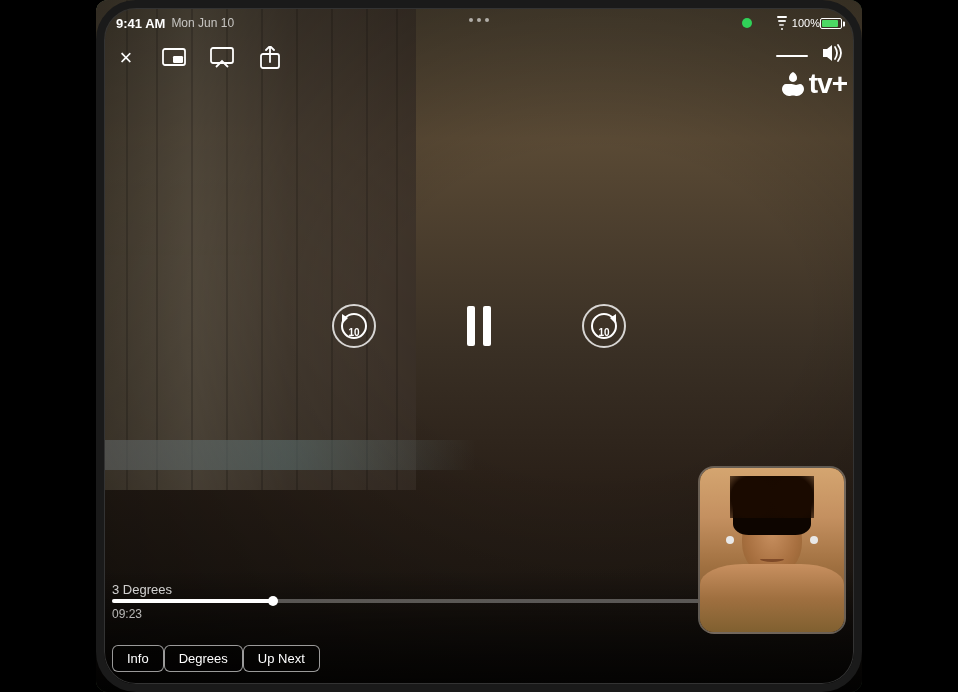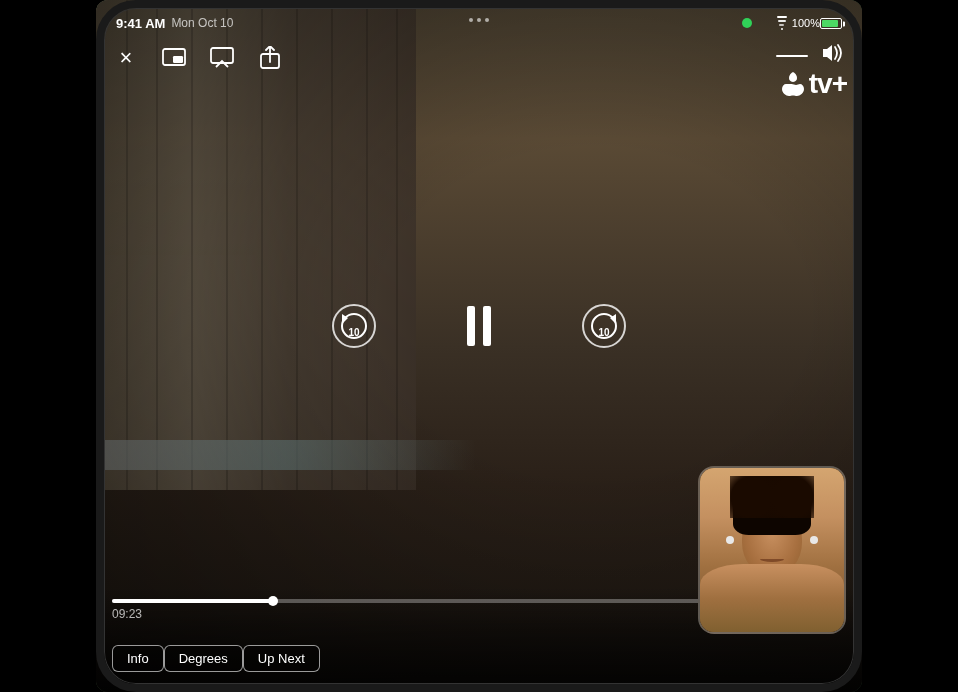--- a/index.html
+++ b/index.html
@@ -444,21 +444,21 @@
 
   <div class="three-dots">
     <div class="dot"></div>
     <div class="dot"></div>
     <div class="dot"></div>
   </div>
 
   <div class="status-bar">
     <div style="display:flex;align-items:center;gap:6px">
       <span class="status-time">9:41 AM</span>
-      <span style="color:rgba(255,255,255,0.7);font-size:12px">Mon Oct 10</span>
+      <span style="color:rgba(255,255,255,0.7);font-size:12px">Mon Jun 10</span>
     </div>
     <div class="status-icons">
       <div class="camera-indicator"></div>
 
       <div class="wifi-icon">
         <div class="wifi-bar" style="width:10px;height:2px;opacity:1"></div>
         <div class="wifi-bar" style="width:8px;height:2px;opacity:0.9;margin-top:1px"></div>
         <div class="wifi-bar" style="width:5px;height:2px;opacity:0.7;margin-top:1px"></div>
         <div class="wifi-bar" style="width:2px;height:2px;border-radius:50%;margin-top:1px"></div>
       </div>
@@ -541,20 +541,21 @@
           <path d="M16 4 A12 12 0 0 1 28 16" stroke="white" stroke-width="2" fill="none"></path>
           <path d="M28 16 A12 12 0 1 1 16 4" stroke="white" stroke-width="2" fill="none"></path>
           <path d="M22 8 L28 4 L28 14" fill="white"></path>
         </svg>
         <span class="skip-number">10</span>
       </div>
     </div>
   </div>
 
   <div class="bottom-info">
+    <div class="show-label">3 Degrees</div>
 
     <div class="progress-container">
       <div class="progress-fill"></div>
       <div class="progress-dot"></div>
     </div>
 
     <div class="timestamp">09:23</div>
 
     <div class="bottom-buttons">
       <button class="action-btn">

